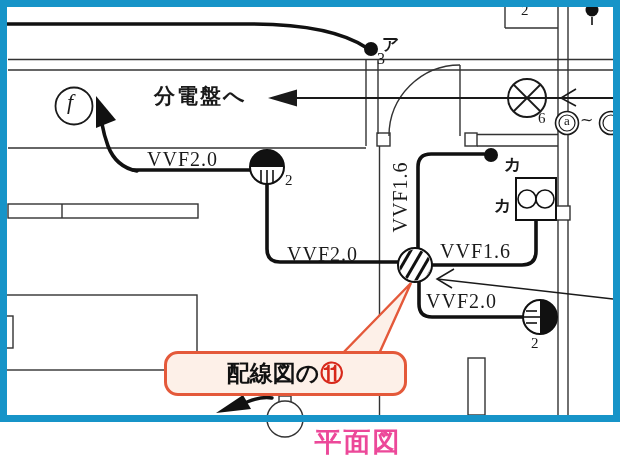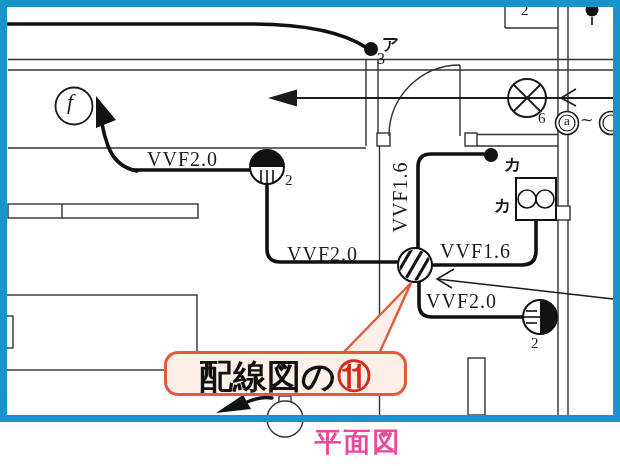--- a/index.html
+++ b/index.html
@@ -5,22 +5,22 @@
   html,body{margin:0;padding:0;background:#fff;}
   .stage{position:relative;width:620px;height:466px;background:#ffffff;overflow:hidden;
          font-family:"DejaVu Sans",sans-serif;}
   .diagram-svg{position:absolute;left:0;top:0;z-index:1;}
   .txt{position:absolute;z-index:2;color:#1a1a1a;white-space:nowrap;}
   .serif{font-family:"Liberation Serif","DejaVu Serif",serif;}
   .frame{position:absolute;left:0;top:0;width:620px;height:422px;border:7px solid #1794c8;
          box-sizing:border-box;z-index:5;pointer-events:none;}
   .callout{position:absolute;left:164px;top:351px;width:243px;height:45px;z-index:6;
            background:#fdf0e8;border:3px solid #e4593a;border-radius:14px;box-sizing:border-box;
-           display:flex;justify-content:center;
-           font-size:34px;font-weight:600;letter-spacing:0px;color:#111;}
+           display:flex;align-items:center;justify-content:center;
+           font-size:23px;font-weight:600;letter-spacing:0px;color:#111;}
   .callout .marker{color:#d7281a;font-weight:700;padding:0 1px;}
   .caption{position:absolute;left:0;top:424px;width:620px;text-align:center;z-index:2;
            font-size:27px;font-weight:600;color:#ec4899;letter-spacing:2px;margin-left:48px;}
   .vvf{font-size:20px;letter-spacing:1px;color:#1a1a1a;}
   .kana{font-weight:700;font-size:17px;}
   .vert{left:352px;top:186px;width:96px;height:22px;line-height:22px;text-align:center;
         transform:rotate(-90deg);}
 </style>
 </head>
 <body>
@@ -145,20 +145,21 @@
     </g>
 
     <g>
       <circle cx="592" cy="10" r="6.5" fill="#111"></circle>
       <line x1="592" y1="17" x2="592" y2="25" stroke="#111" stroke-width="1.6"></line>
     </g>
 
     <polygon points="340,356 378,356 411,283" fill="#fdf0e8" stroke="#e4593a" stroke-width="2.4"></polygon>
   </svg>
 
+  <div class="txt" style="left:154px;top:82px;font-size:21px;font-weight:600;letter-spacing:2px;">分電盤へ</div>
 
   <div class="txt serif vvf" style="left:147px;top:148px;">VVF2.0</div>
   <div class="txt serif vvf" style="left:287px;top:243px;">VVF2.0</div>
   <div class="txt serif vvf vert">VVF1.6</div>
   <div class="txt serif vvf" style="left:440px;top:240px;">VVF1.6</div>
   <div class="txt serif vvf" style="left:426px;top:290px;">VVF2.0</div>
 
   <div class="txt kana" style="left:382px;top:33px;">ア</div>
   <div class="txt serif" style="left:377px;top:50px;font-size:16px;">3</div>
 

